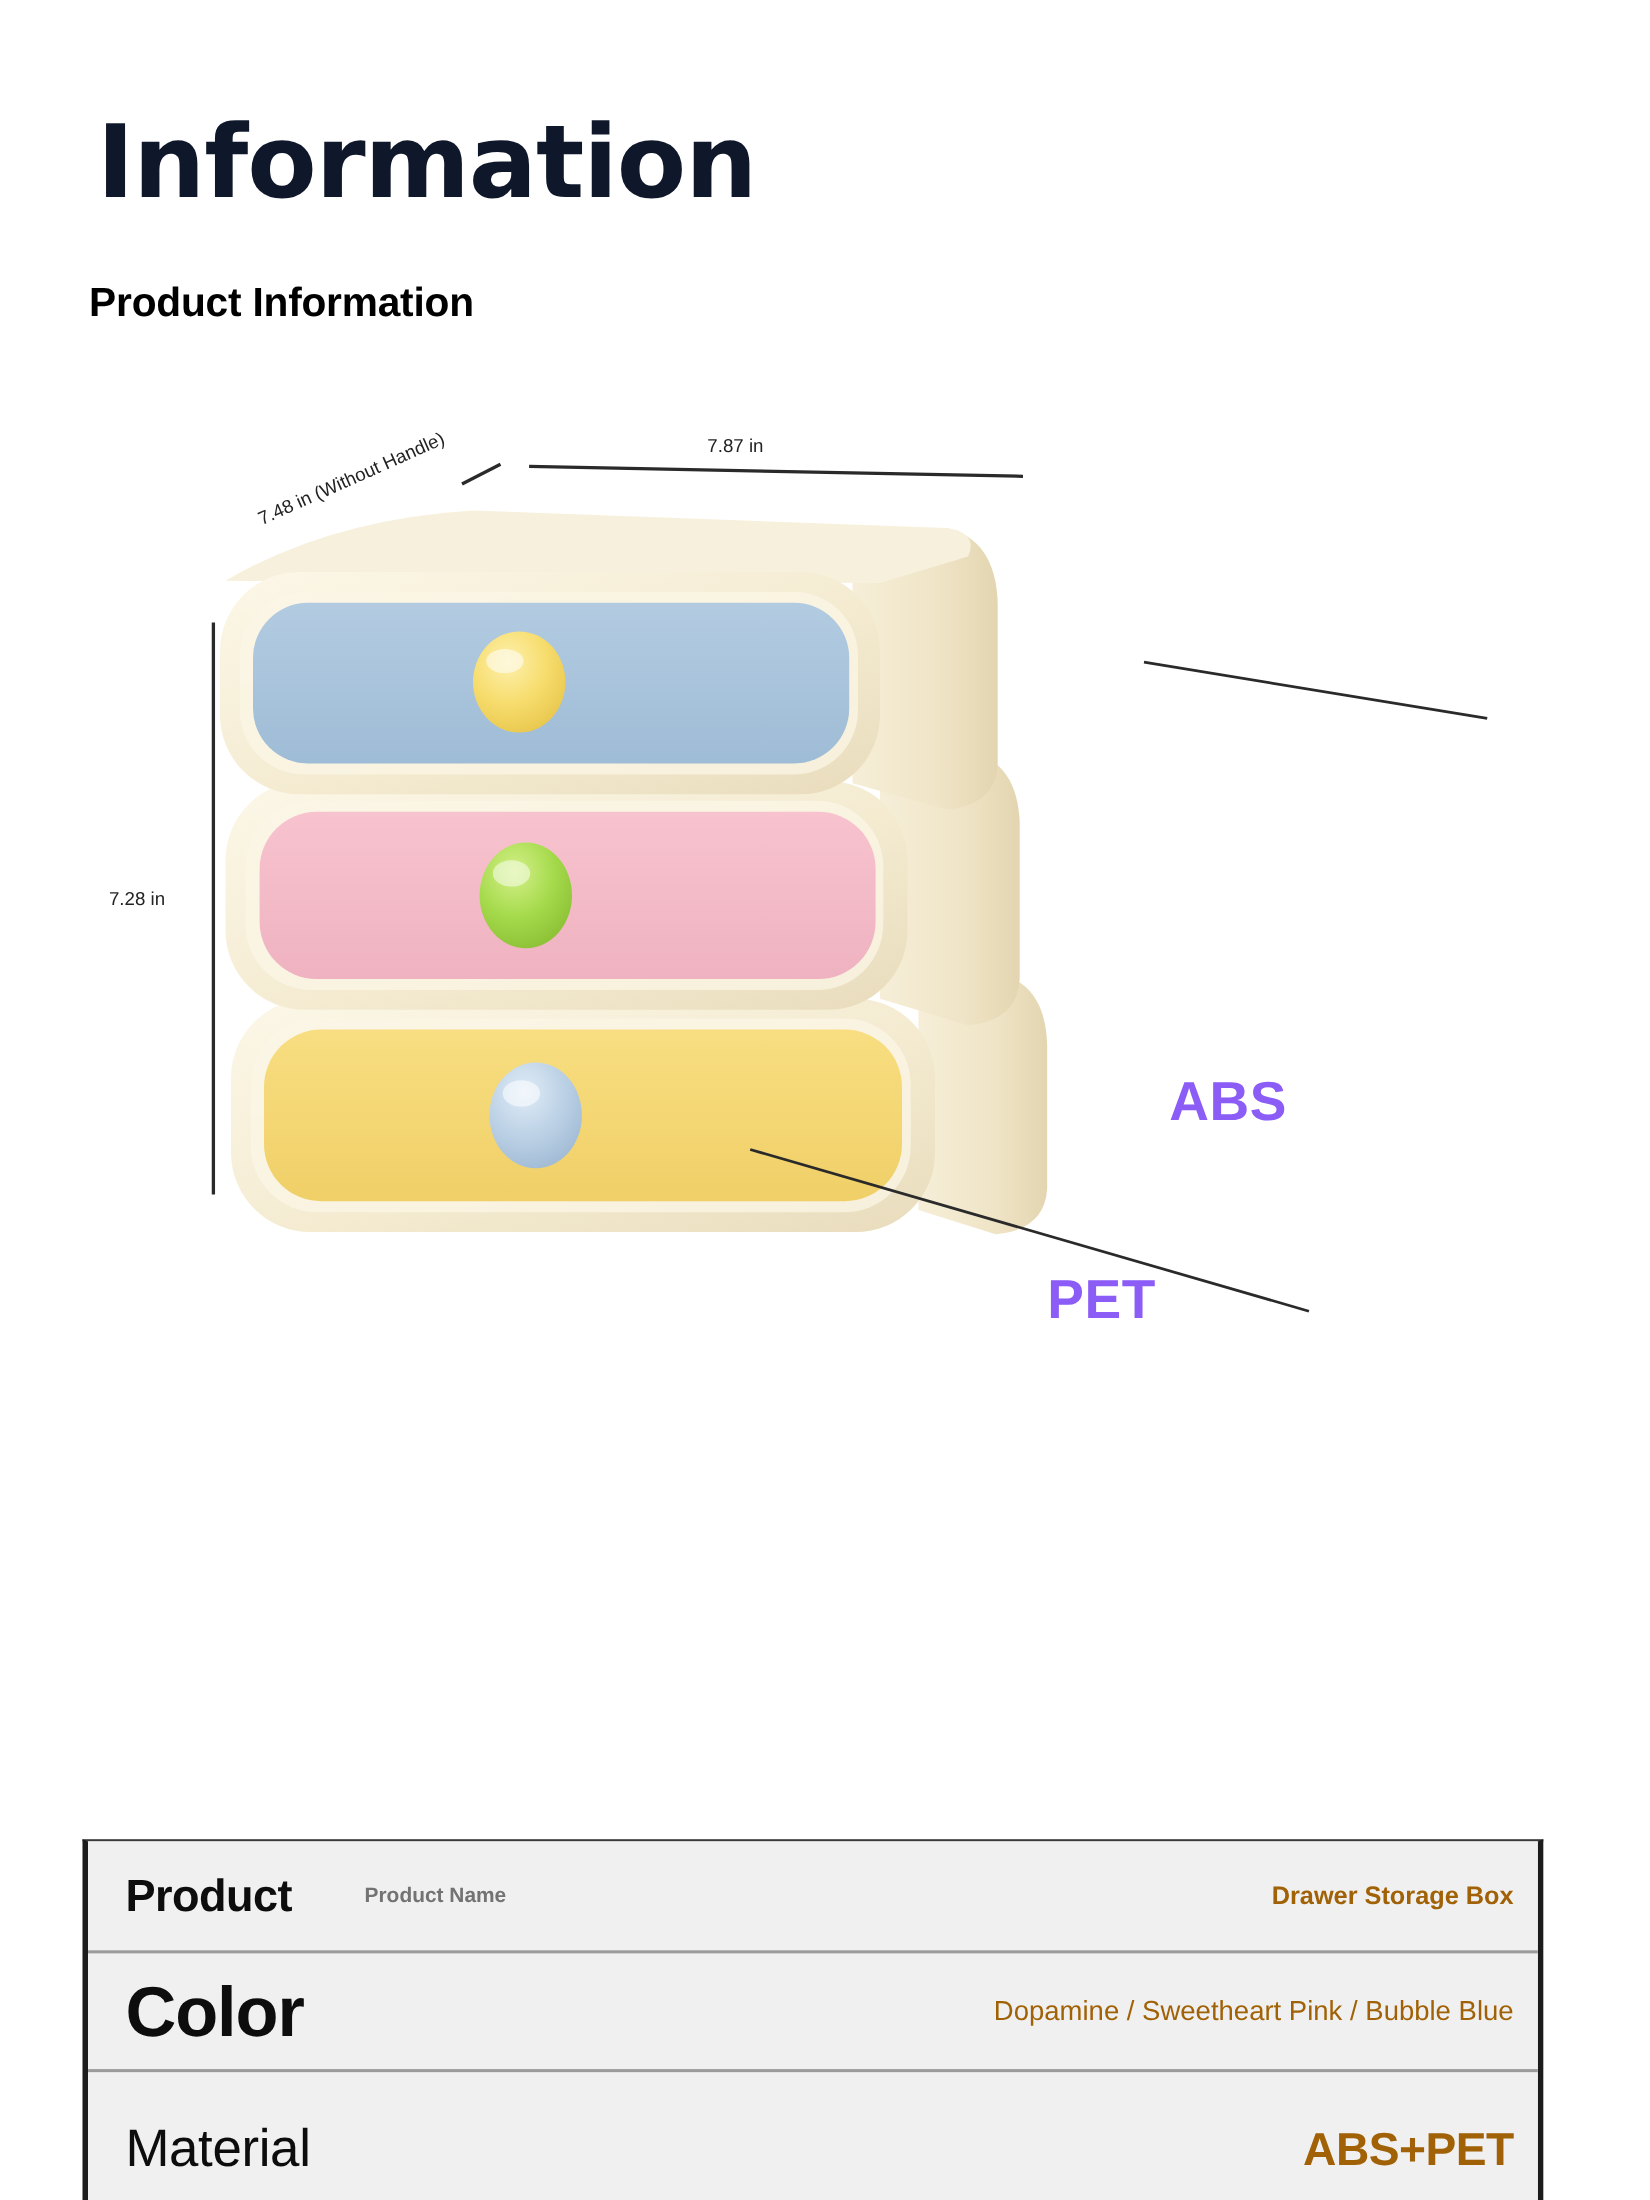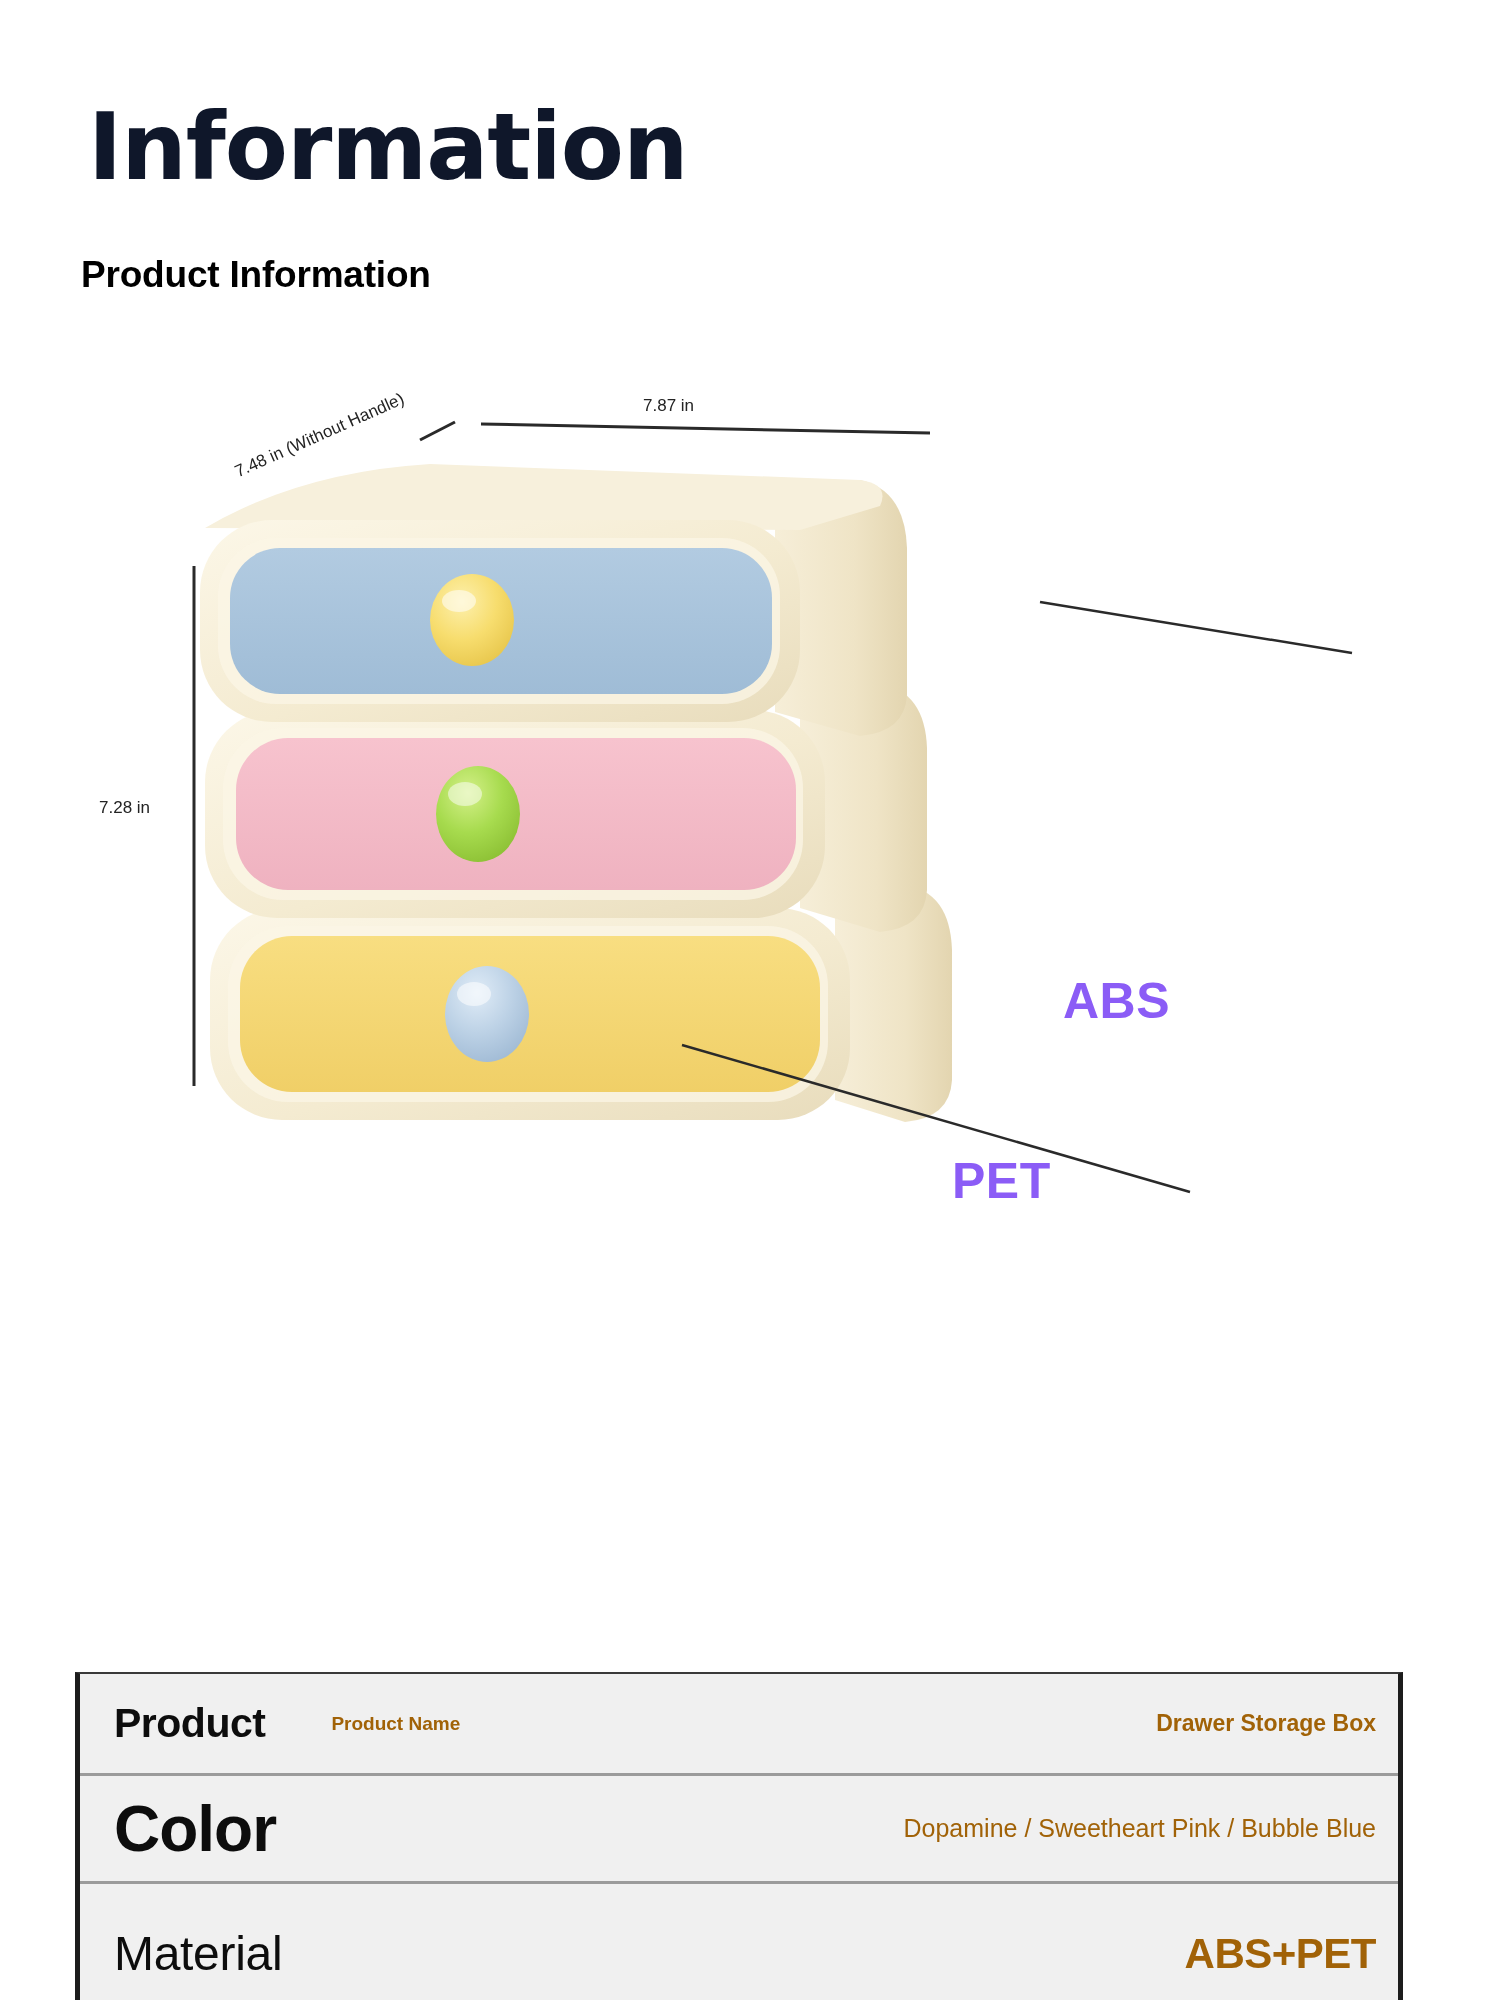--- a/index.html
+++ b/index.html
@@ -32,21 +32,21 @@
   .product-svg{ position:absolute; left:0; top:0; }
 
   
   .dim{
     position:absolute;
     font-size:17px; color:#232323;
     font-family:"Liberation Sans", sans-serif;
     white-space:nowrap;
   }
   .dim-width { left:643px; top:16px; }
-  .dim-height{ left:99px;  top:418px;text-align:right; }
+  .dim-height{ left:99px;  top:428px;text-align:right; }
   .dim-depth {
     left:240px; top:82px;
     transform:rotate(-24deg);
     transform-origin:left bottom;
   }
 
   
   .callout{
     position:absolute;
     font-size:50px; color:#8b5cf6; font-weight:700;
@@ -80,21 +80,21 @@
 
   .spec-key{
     font-weight:700; color:#0d0d0d; line-height:1;
     white-space:nowrap;
   }
   .row-product .spec-key { font-size:41px; letter-spacing:-0.5px; }
   .row-color   .spec-key { font-size:64px; letter-spacing:-1px; font-weight:700; }
   .row-material .spec-key{ font-size:48px; letter-spacing:-0.3px; font-weight:400; }
 
   .spec-sublabel{
-    font-size:19px; font-weight:700; color:#a16207;
+    font-size:19px; font-weight:700; color:#737373;
     margin-left:24px; white-space:nowrap;
   }
   .spec-val{
     margin-left:auto; text-align:right; white-space:nowrap;
     color:#a16207;
   }
   .row-product .spec-val { font-size:23px; font-weight:700; }
   .row-color   .spec-val { font-size:25px; font-weight:400; }
   .row-material .spec-val{ font-size:42px; font-weight:700; letter-spacing:-0.5px; }
 </style>

